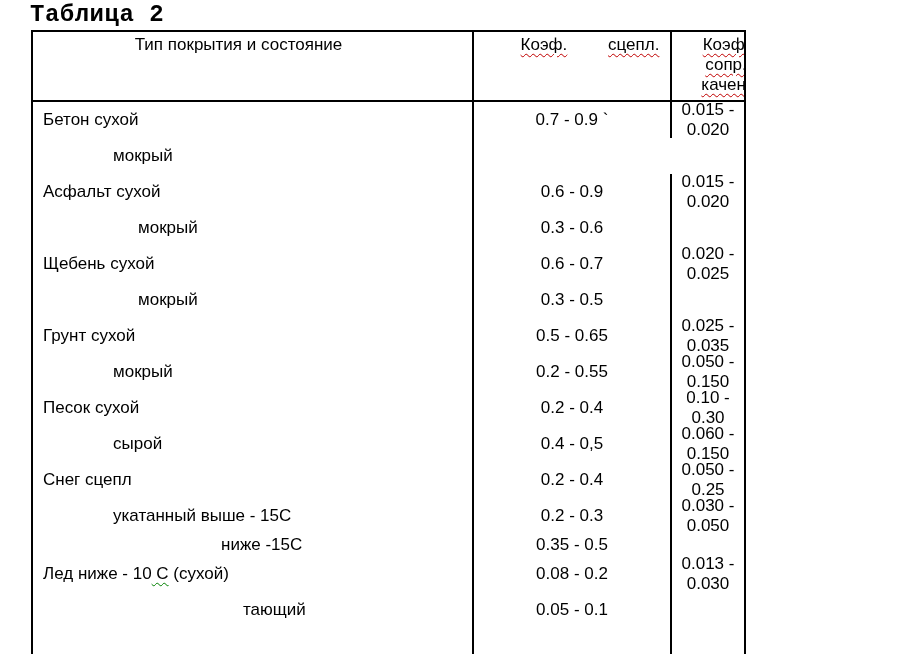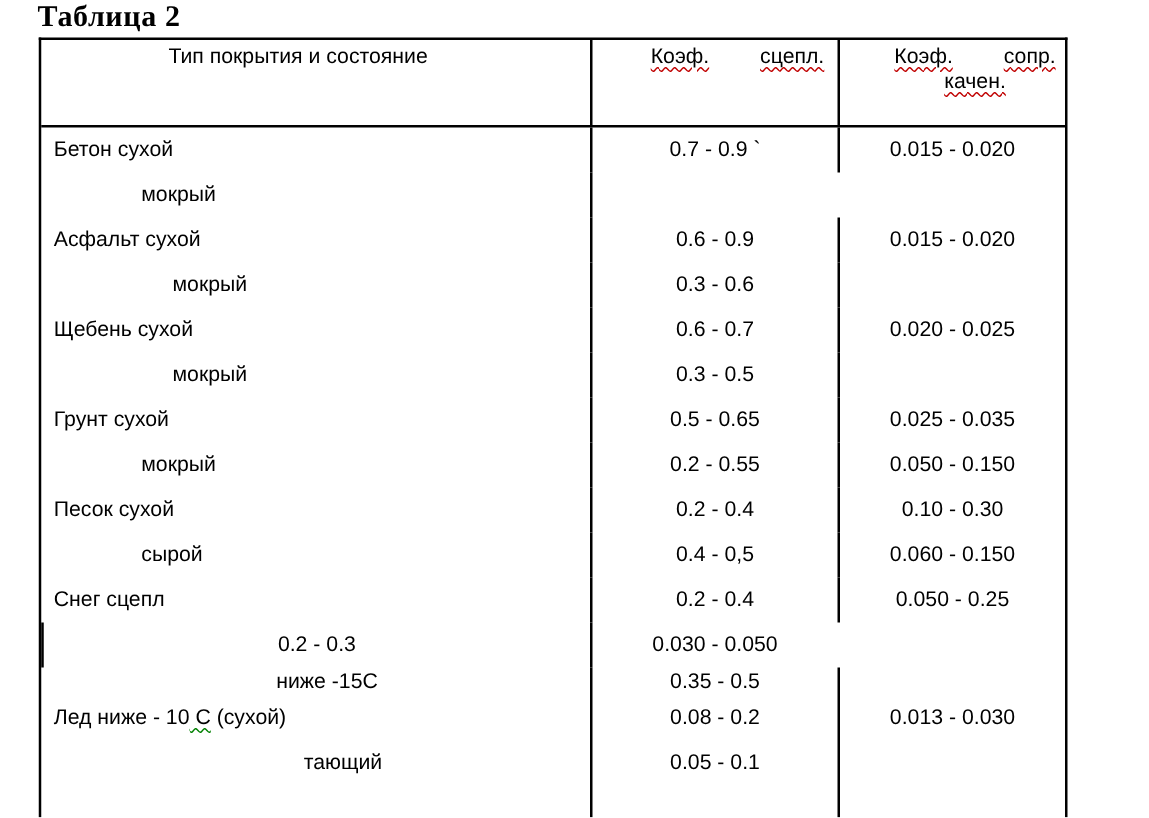--- a/index.html
+++ b/index.html
@@ -2,25 +2,25 @@
 <html style="--border: #000000; --red: #c00000; --green: #008000;"><head>
 <meta charset="utf-8">
 <style>
   html,body{margin:0;padding:0;background:#ffffff;}
   .page{
     position:relative;width:919px;height:654px;background:#fff;overflow:hidden;
     font-family:"Liberation Sans",sans-serif;font-size:17px;color:#000;
   }
   .doc-title{
     position:absolute;left:30px;top:1px;
-    font-family:Liberation Serif, serif;font-weight:bold;font-size:24px;
+    font-family:Liberation Mono, monospace;font-weight:bold;font-size:24px;
     letter-spacing:0.5px;color:#000;margin:0;
   }
   .tbl{
-    position:absolute;left:31px;top:30px;width:823px;height:624px;
+    position:absolute;left:31px;top:30px;width:715px;height:624px;
     box-sizing:border-box;
     border:2px solid var(--border,#000);border-bottom:none;
     display:flex;flex-direction:column;background:#fff;
   }
   .hrow,.row,.filler{
     display:grid;grid-template-columns:439px 198px 1fr;
     flex:0 0 auto;
   }
   .hrow{height:68px;border-bottom:2px solid var(--border,#000);}
   .row{height:36px;}
@@ -99,20 +99,21 @@
           <div class="cell c3">0.10 - 0.30</div>
         </div><div class="row">
           <div class="cell c1" style="padding-left: 80px;">сырой</div>
           <div class="cell c2">0.4 - 0,5</div>
           <div class="cell c3">0.060 - 0.150</div>
         </div><div class="row">
           <div class="cell c1" style="padding-left: 10px;">Снег сцепл</div>
           <div class="cell c2">0.2 - 0.4</div>
           <div class="cell c3">0.050 - 0.25</div>
         </div><div class="row">
+          <div class="cell c1" style="padding-left: 80px;">укатанный выше - 15С</div>
           <div class="cell c2">0.2 - 0.3</div>
           <div class="cell c3">0.030 - 0.050</div>
         </div><div class="row compact">
           <div class="cell c1" style="padding-left: 188px;">ниже -15С</div>
           <div class="cell c2">0.35 - 0.5</div>
           <div class="cell c3"></div>
         </div><div class="row">
           <div class="cell c1" style="padding-left: 10px;">
             <span class="part">Лед ниже - 10</span>
             <span class="part wavy-green"> С</span>

